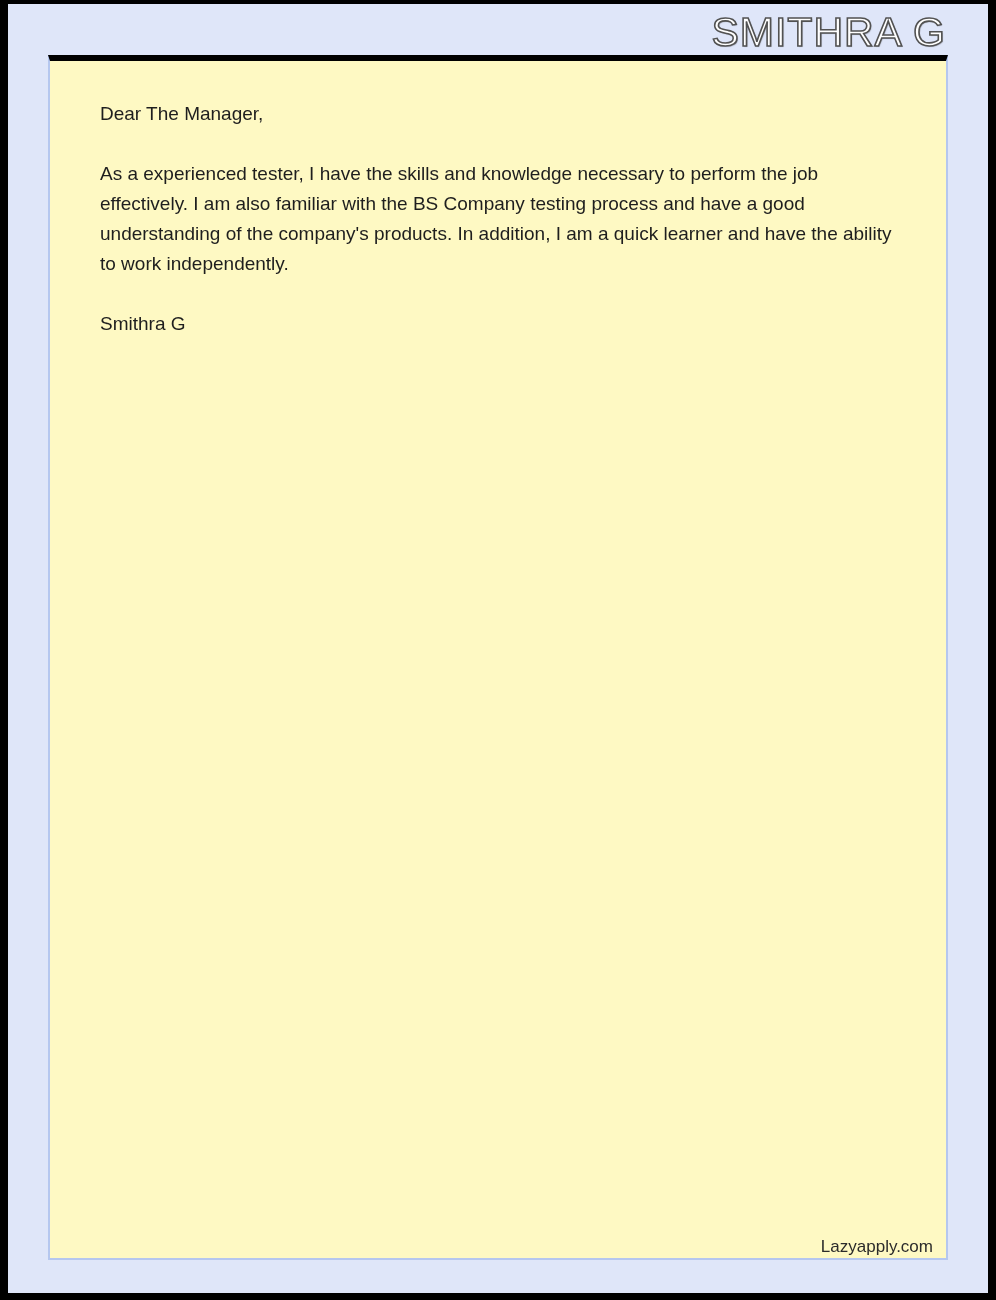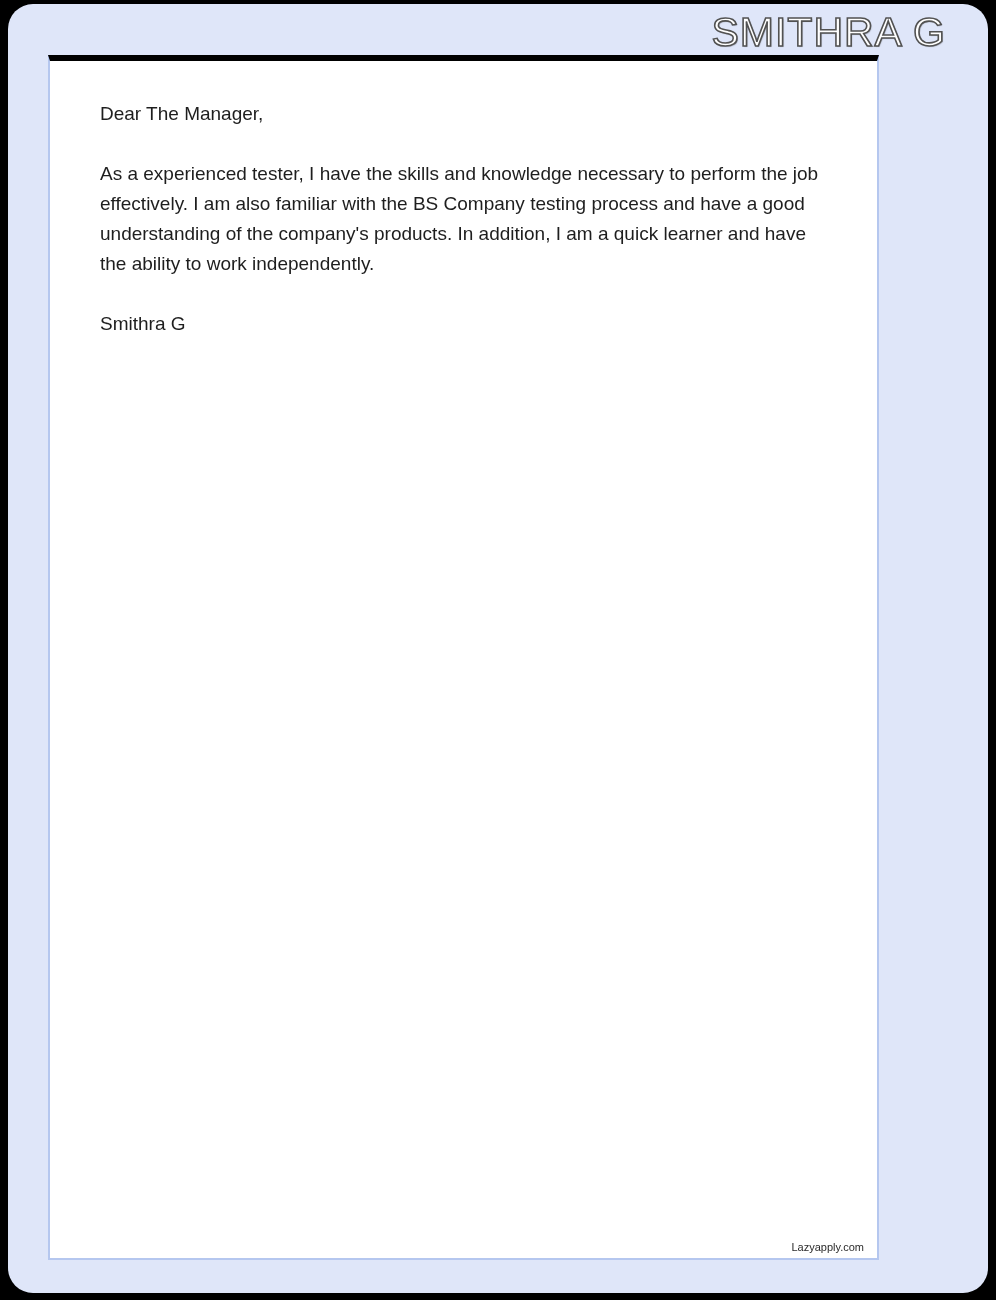--- a/index.html
+++ b/index.html
@@ -15,44 +15,43 @@
     overflow: hidden;
   }
   
   .canvas {
     position: absolute;
     top: 4px;
     left: 8px;
     right: 8px;
     bottom: 7px;
     background: #dfe6f9;
-    border-radius: 25px;
   }
   
   .header-name {
     position: absolute;
     top: 4px;
     right: 42px;
     font-size: 41px;
     line-height: 48px;
     letter-spacing: 1px;
     color: #ffffff;
     -webkit-text-stroke: 1.6px #525252;
     text-shadow: 1px 1px 1px rgba(0,0,0,0.25);
     white-space: nowrap;
   }
   
   .page {
     position: absolute;
     top: 51px;
     left: 40px;
-    width: 831px;
+    width: 900px;
     height: 1205px;
     box-sizing: border-box;
-    background: #ffffff;
+    background: #fef9c3;
     border-top: 6px solid #000000;
     border-left: 2px solid #b5c7ef;
     border-right: 2px solid #b5c7ef;
     border-bottom: 2px solid #b5c7ef;
   }
   .page-content {
     padding: 38px 48px 0 50px;
     color: #1e1e1e;
     font-size: 19px;
     line-height: 30px;
@@ -63,21 +62,21 @@
   .page-content p.signature {
     margin-bottom: 10px;
   }
   .date {
     color: #1b86f0;
   }
   .watermark {
     position: absolute;
     right: 13px;
     bottom: 2px;
-    font-size: 11px;
+    font-size: 17px;
     line-height: 18px;
     color: #2b2b2b;
     text-align: right;
   }
 </style>
 </head>
 <body>
 
 <div class="canvas">
 

